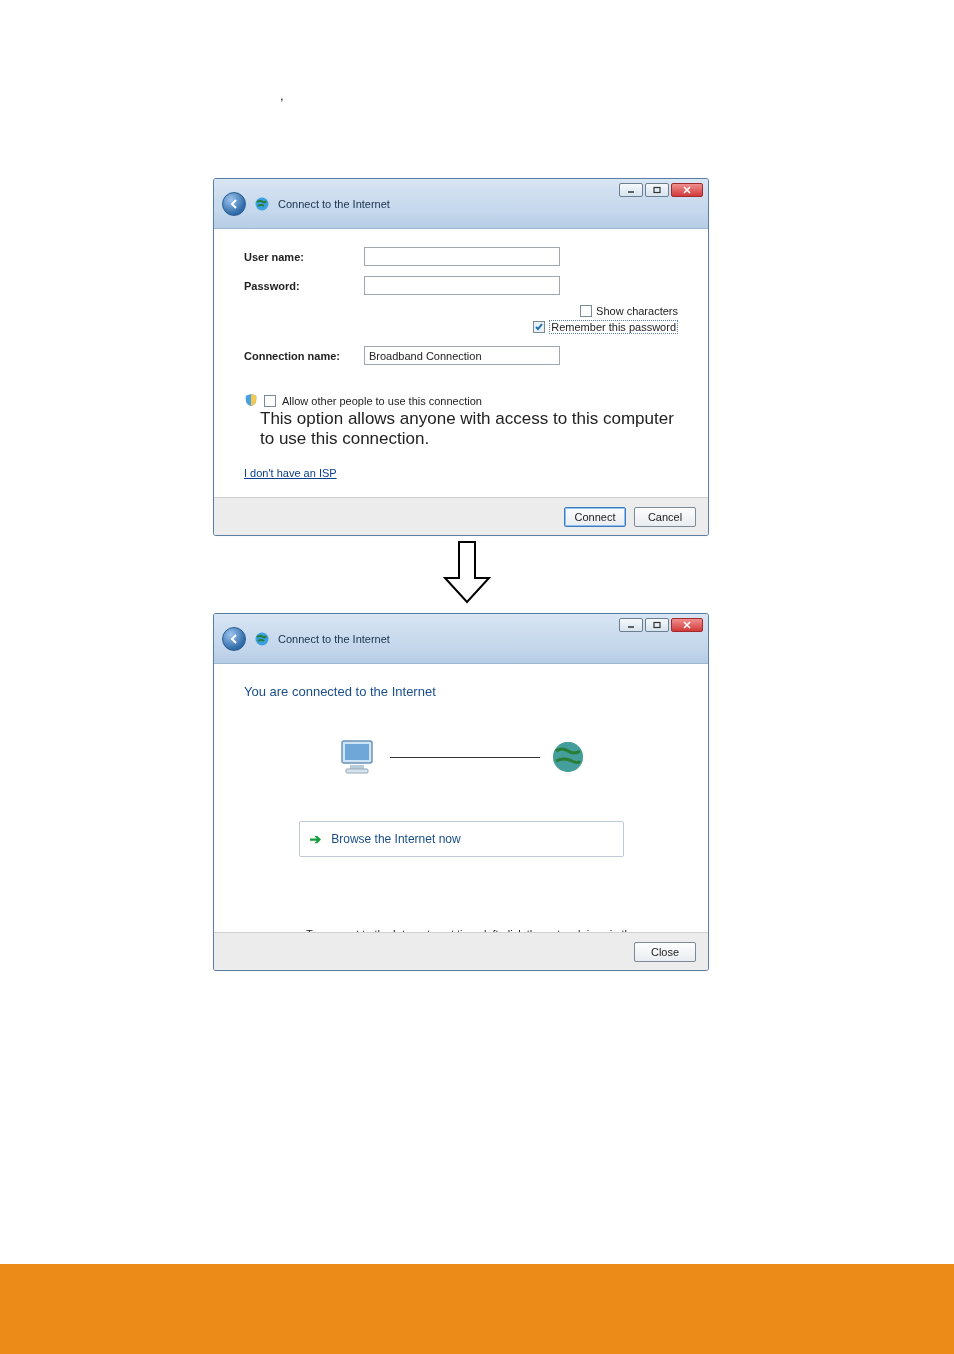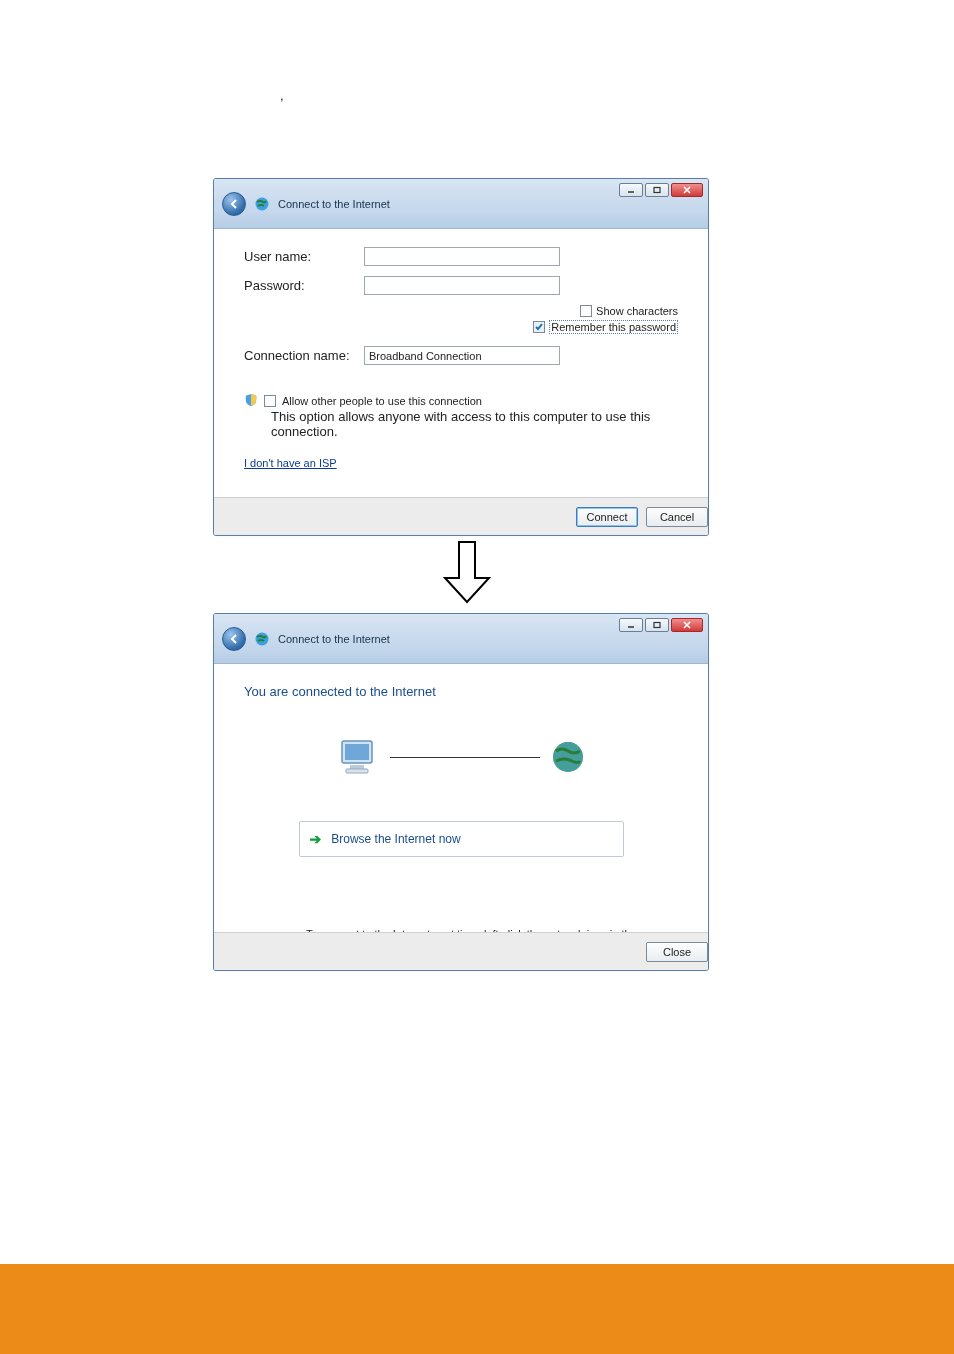--- a/index.html
+++ b/index.html
@@ -109,22 +109,23 @@
     font-size: 13px;
     margin: 2px 0 18px 0;
   }
   .form-row {
     display: flex;
     align-items: center;
     margin-bottom: 10px;
   }
   .form-label {
     width: 120px;
-    font-size: 13px;
-    color: #222;
+    font-size: 11px;
+    color: #222;
+    font-weight: bold;
   }
   .text-input {
     width: 196px;
     height: 19px;
     border: 1px solid #9fa8b1;
     background: #fff;
     padding: 1px 4px;
     font-size: 11px;
     color: #222;
   }
@@ -164,23 +165,23 @@
     margin-top: 28px;
     display: flex;
     align-items: flex-end;
     gap: 6px;
   }
   .secondary-text {
     font-size: 11px;
     color: #222;
   }
   .secondary-help {
-    font-size: 13px;
-    color: #222;
-    margin-left: 27px;
+    font-size: 17px;
+    color: #222;
+    margin-left: 16px;
     margin-top: 2px;
   }
   .link {
     color: #0b3e8c;
     text-decoration: underline;
     font-size: 11px;
     display: inline-block;
     margin-top: 18px;
     margin-left: 0;
   }
@@ -188,20 +189,21 @@
     position: absolute;
     left: 0;
     right: 0;
     bottom: 0;
     height: 38px;
     background: #ececec;
     border-top: 1px solid #d0d0d0;
     display: flex;
     justify-content: flex-end;
     align-items: center;
+    padding-right: 12px;
     gap: 8px;
   }
   .btn {
     min-width: 62px;
     height: 20px;
     font-size: 11px;
     border: 1px solid #7a8a99;
     border-radius: 2px;
     background: linear-gradient(#fdfdfd,#e9edf1);
     padding: 0 8px;

